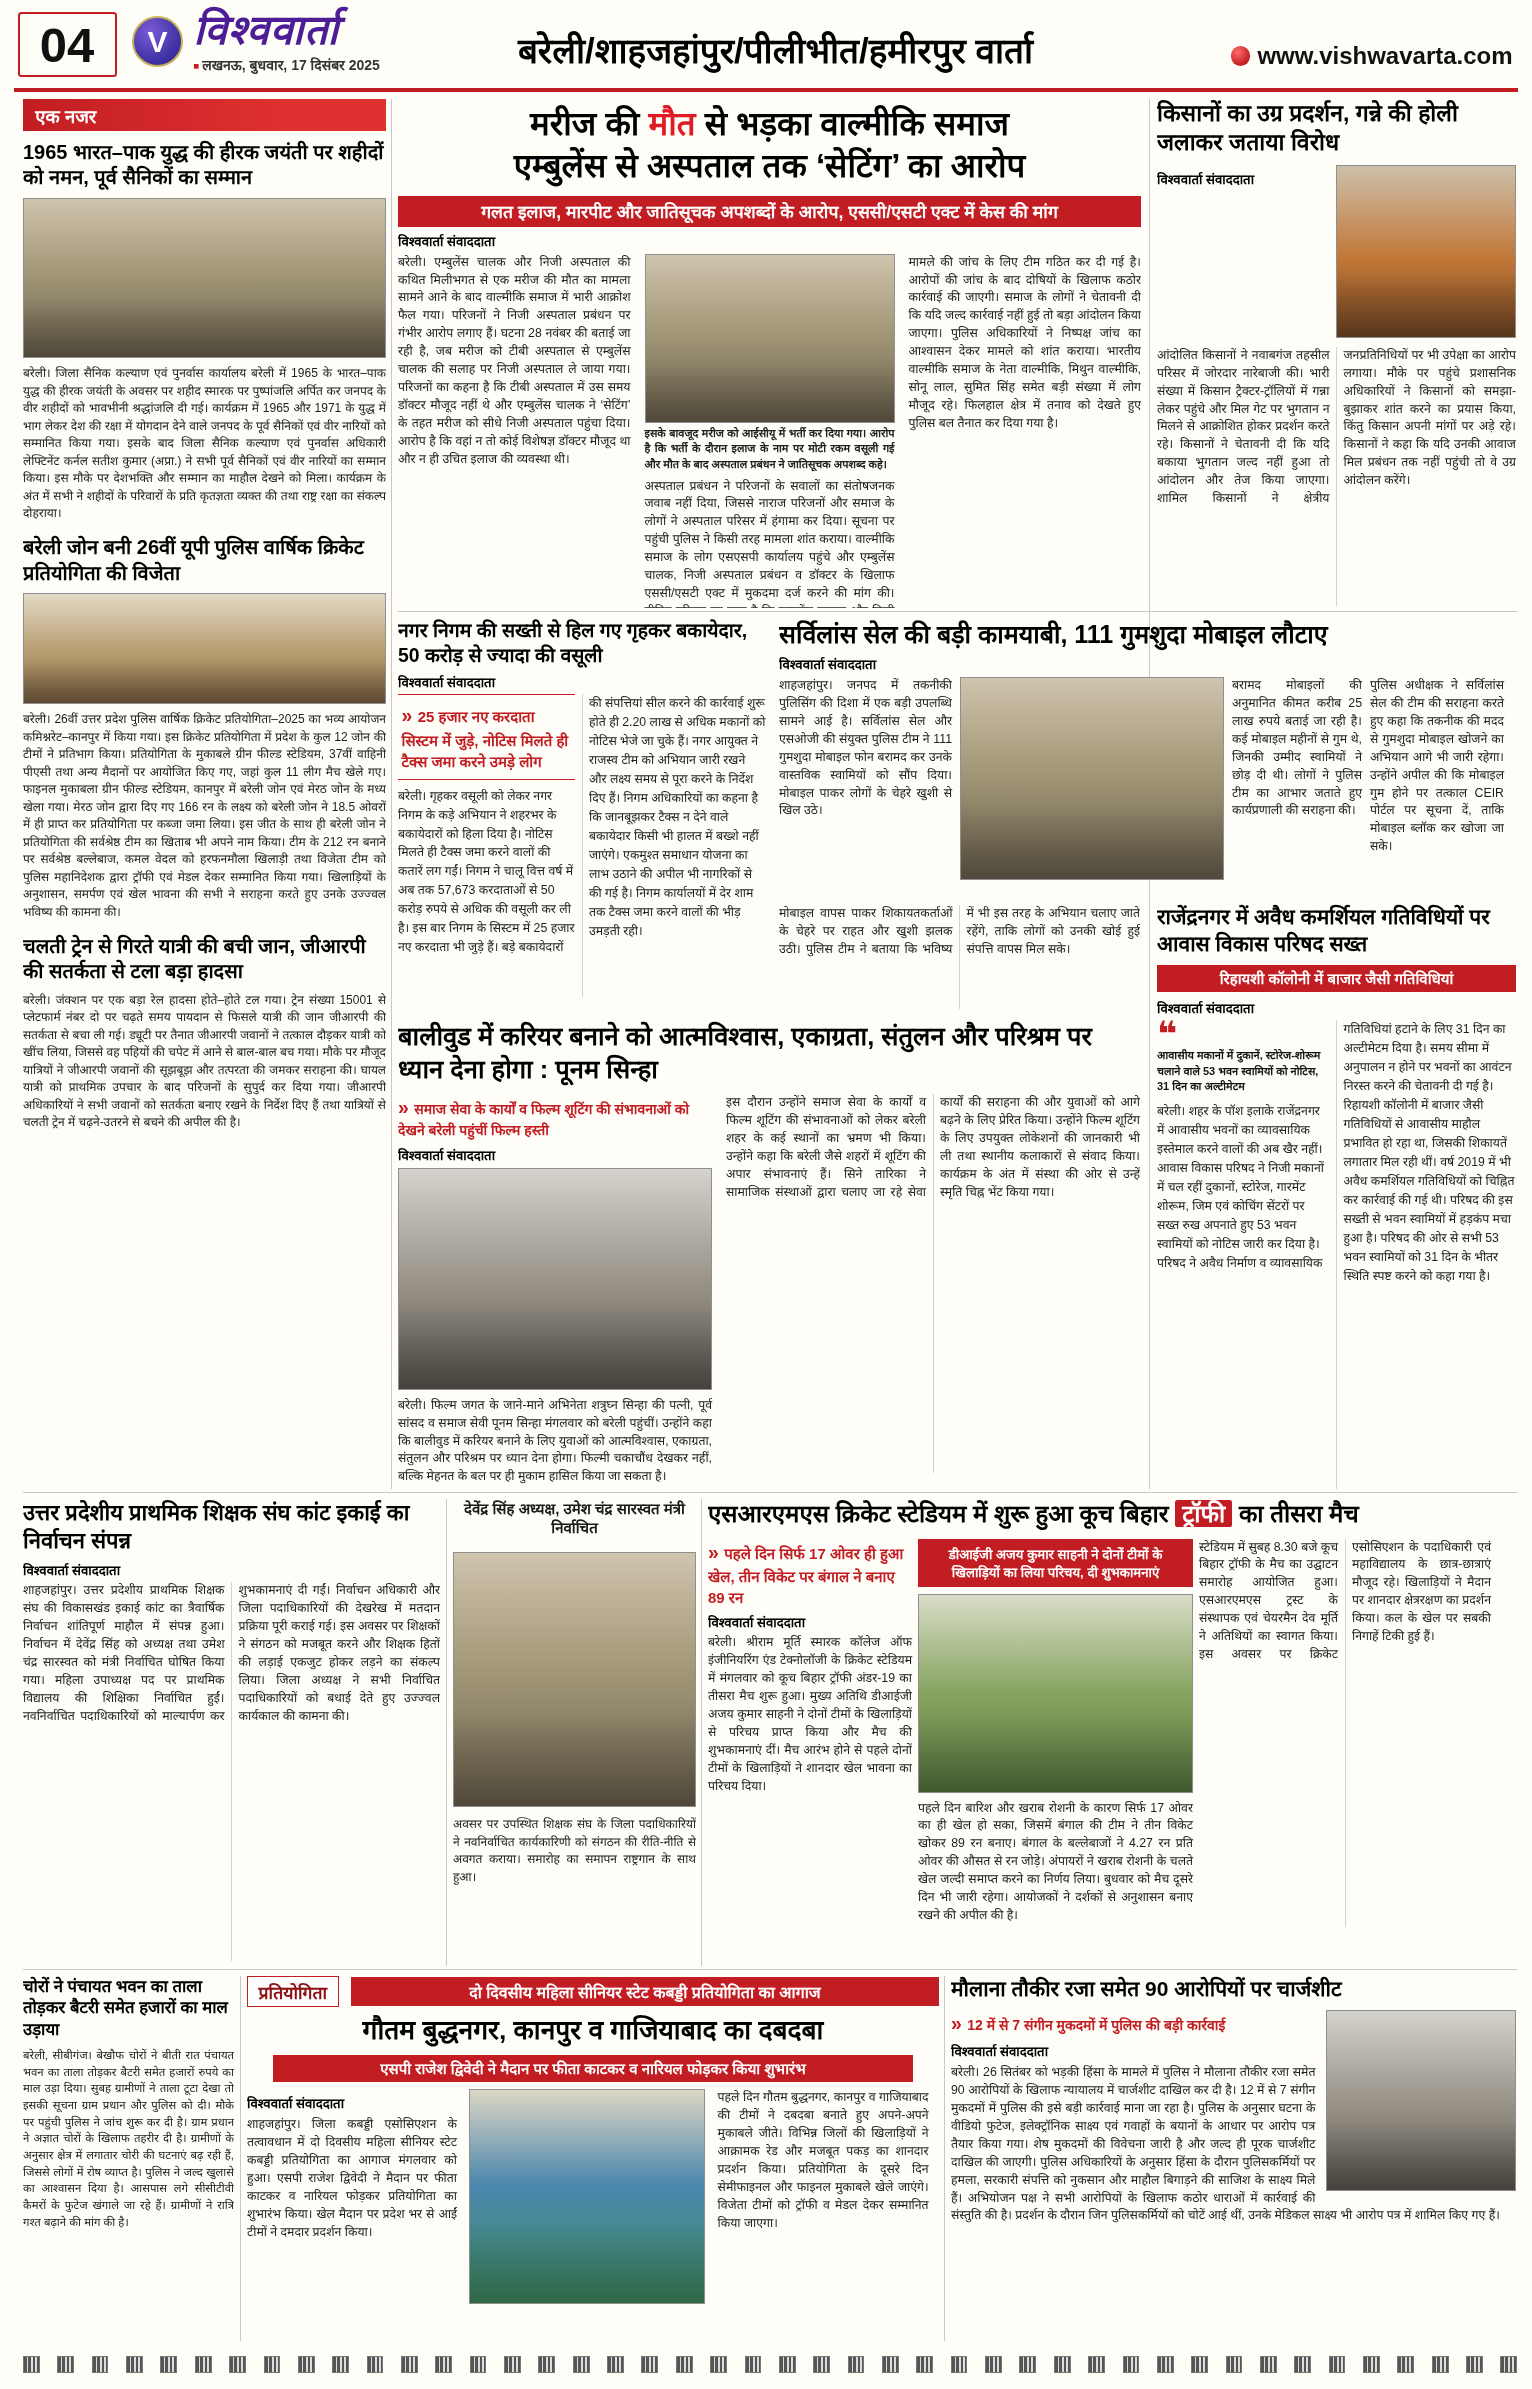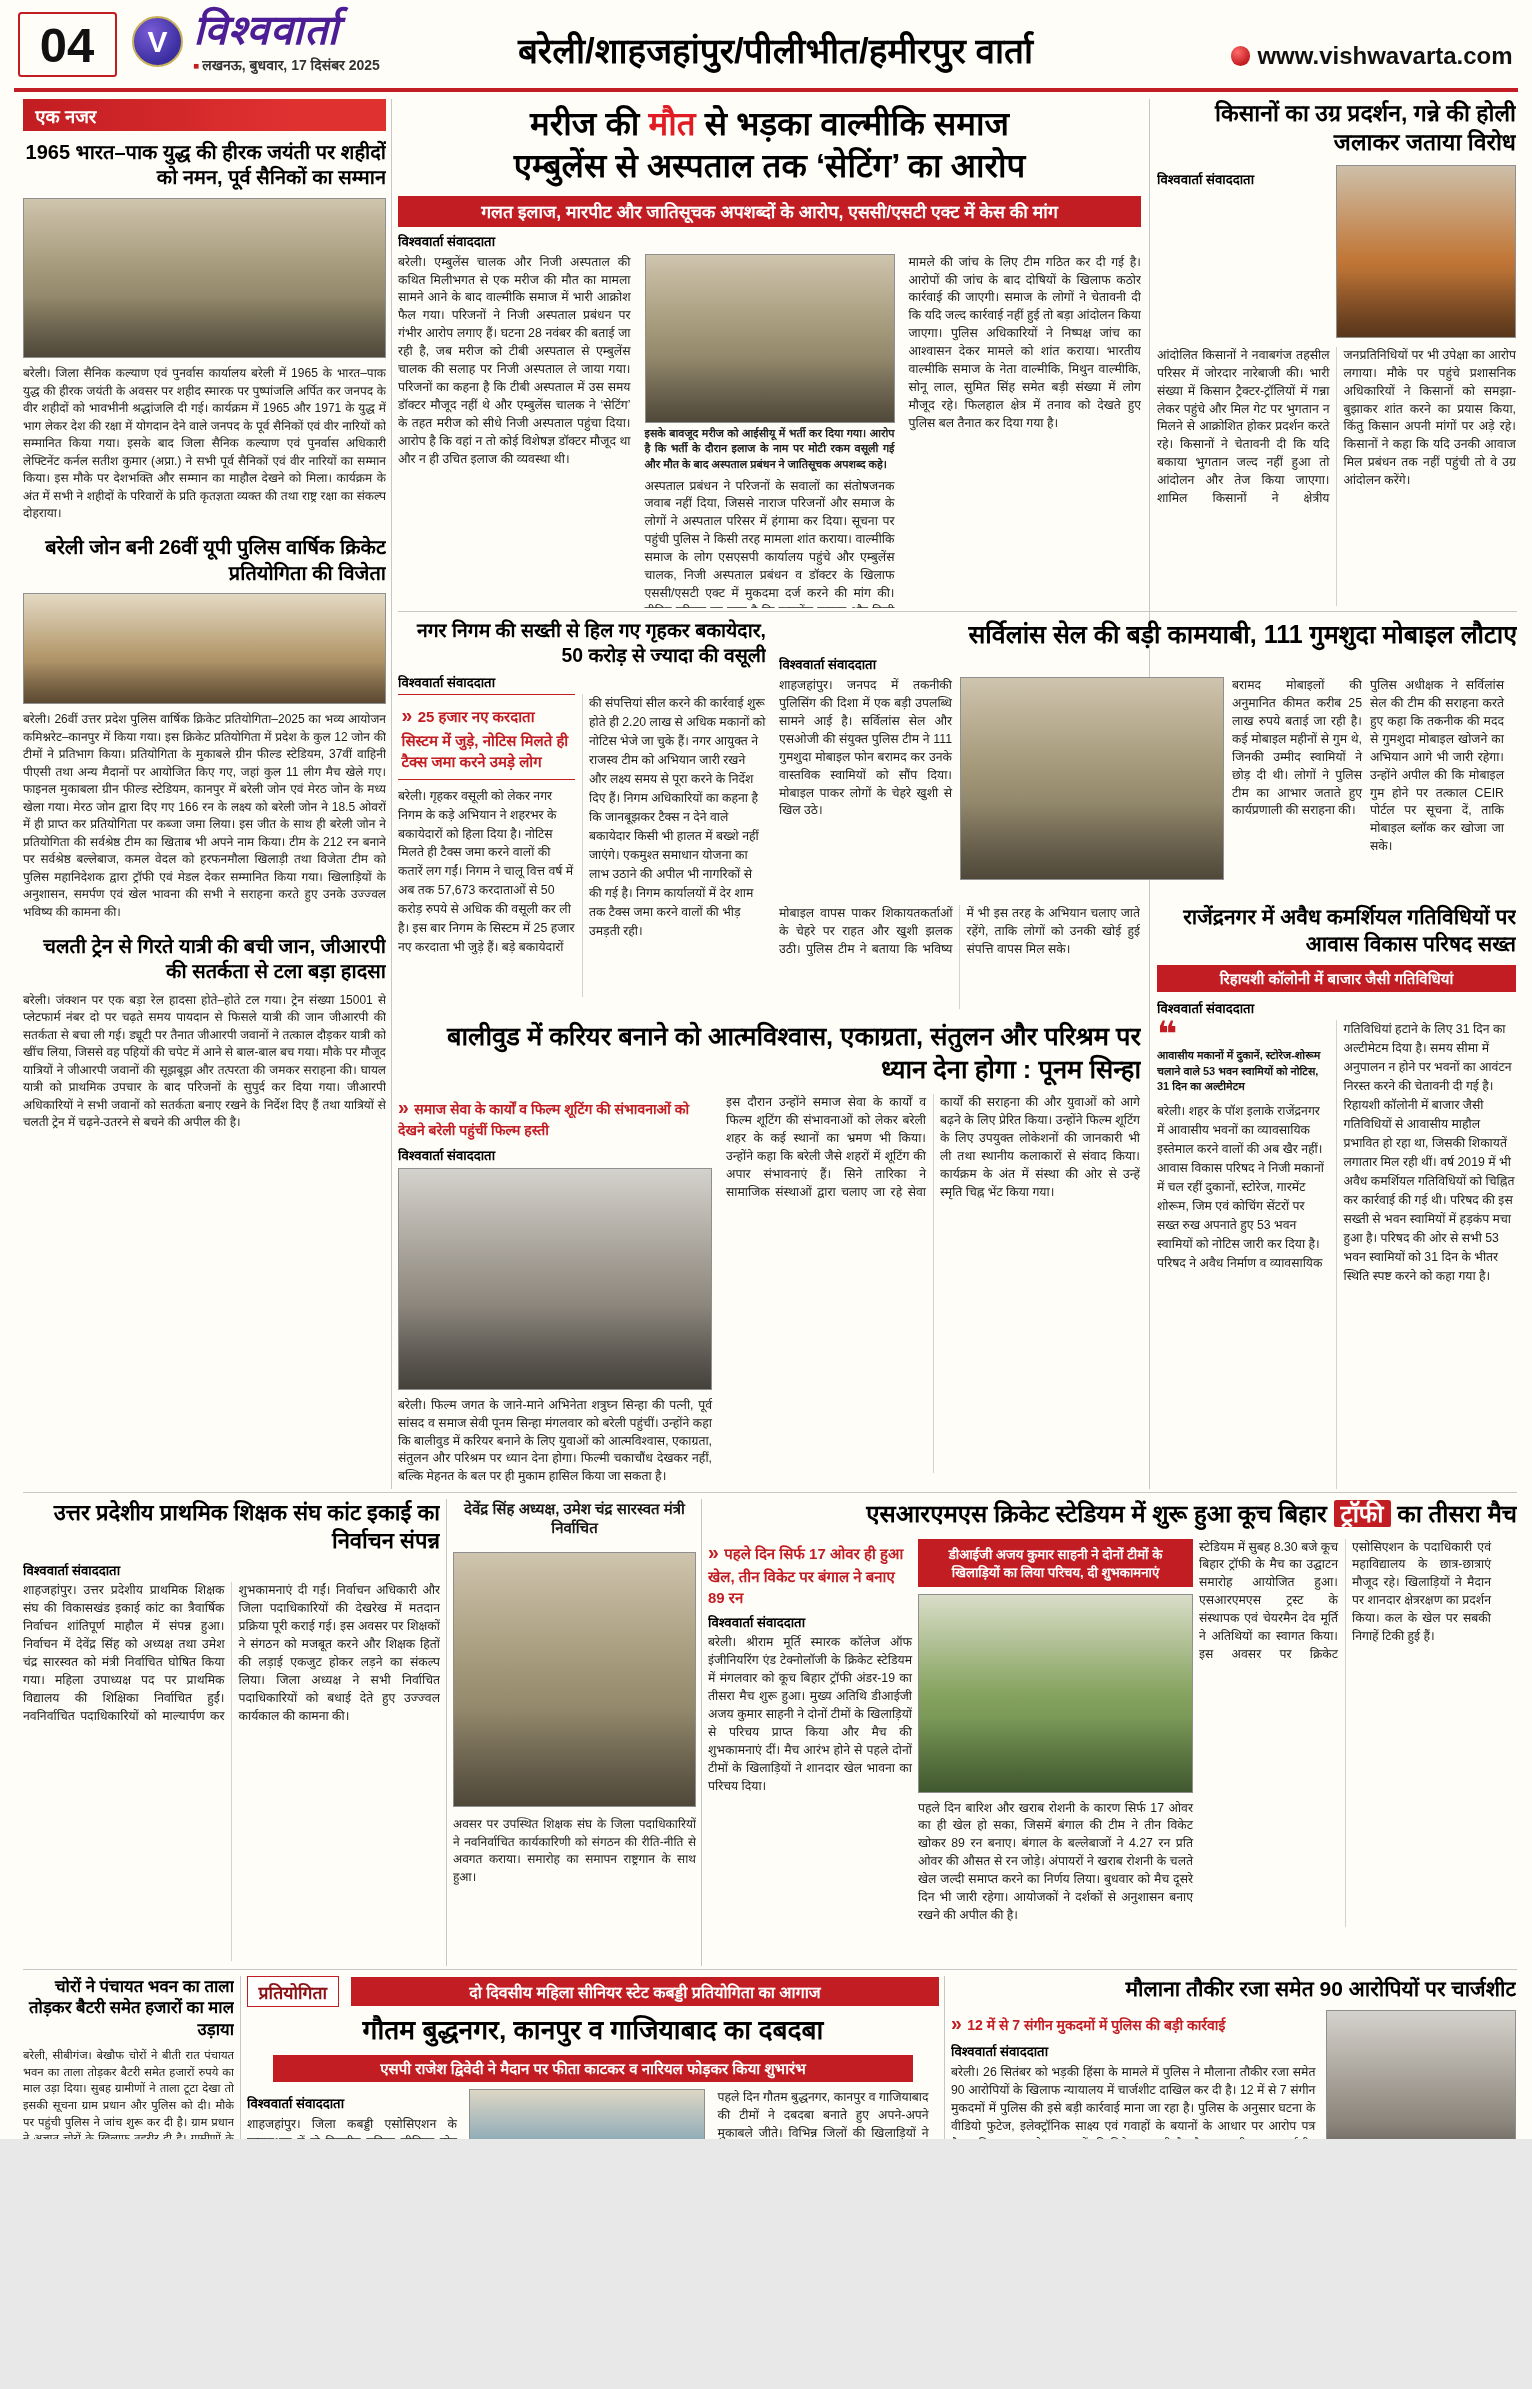--- a/index.html
+++ b/index.html
@@ -1,32 +1,32 @@
 <!DOCTYPE html>
 <html lang="hi" style="font-size:14px"><head>
 <meta charset="utf-8">
 <style>
   * { margin:0; padding:0; box-sizing:border-box; }
   body { background:#e8e8e8; font-family:"Liberation Sans","DejaVu Sans",sans-serif; }
-  .page { position:relative; width:1532px; height:2139px; background:#fffdf8; margin:0 auto; overflow:hidden; color:#161616; }
+  .page { position:relative; width:1532px; height:2389px; background:#fffdf8; margin:0 auto; overflow:hidden; color:#161616; }
 
   
   .pagenum-box { position:absolute; left:17.6px; top:12.3px; width:99px; height:65px; border:2.6px solid #c21d22; border-radius:3.5px; display:flex; align-items:center; justify-content:center; font-size:49px; font-weight:bold; color:#111; }
   .masthead { position:absolute; left:132px; top:8.8px; display:flex; align-items:center; gap:10.6px; }
   .logo-circle { width:51px; height:51px; border-radius:50%; background:radial-gradient(circle at 35% 30%, #7a5cd6, #3a2ea0 70%); color:#fff; display:flex; align-items:center; justify-content:center; font-size:30px; font-weight:bold; border:2.6px solid #c9b25a; }
   .masthead-title { font-size:41px; font-weight:bold; font-style:italic; color:#4c1d95; letter-spacing:0.9px; line-height:1.05; }
   .dateline { font-size:14px; font-weight:bold; color:#333; margin-top:3.5px; }
   .dateline::before { content:"■ "; color:#c21d22; font-size:9.7px; vertical-align:1.8px; }
   .region-title { position:absolute; left:388px; top:26.4px; width:775px; text-align:center; font-size:35px; font-weight:800; color:#000; }
   .website { position:absolute; right:19.4px; top:42px; font-size:24px; font-weight:bold; color:#111; display:flex; align-items:center; gap:7px; }
   .web-dot { width:19.4px; height:19.4px; border-radius:50%; background:radial-gradient(circle at 35% 30%, #ff6b6b, #c21d22 70%); display:inline-block; }
   .rule { position:absolute; left:14px; top:88px; width:1504px; height:3.5px; background:#c21d22; }
 
   
-  .hl { font-weight:bold; color:#000; line-height:1.28;text-align:right; }
+  .hl { font-weight:bold; color:#000; line-height:1.28; }
   .byline { font-weight:bold; font-size:13.2px; color:#000; margin:5.3px 0 3.5px; }
   .bt { font-size:12.3px; line-height:1.46; text-align:justify; color:#1d1d1d; }
   .band { background:#c21d22; color:#fff; font-weight:bold; display:flex; align-items:center; justify-content:center; text-align:center; padding:3.5px 8.8px; }
   .redlede { color:#c21d22; font-weight:bold; font-size:15px; line-height:1.4; }
   .redlede::before { content:"» "; font-size:19.4px; }
   .cols-2 { column-count:2; column-gap:14px; column-rule:0.9px solid #d2d2d2; }
   .vline { position:absolute; width:0.9px; background:#c7c7c7; }
   .hline { position:absolute; height:0.9px; background:#c7c7c7; }
   .blk { position:absolute; overflow:hidden; }
 

